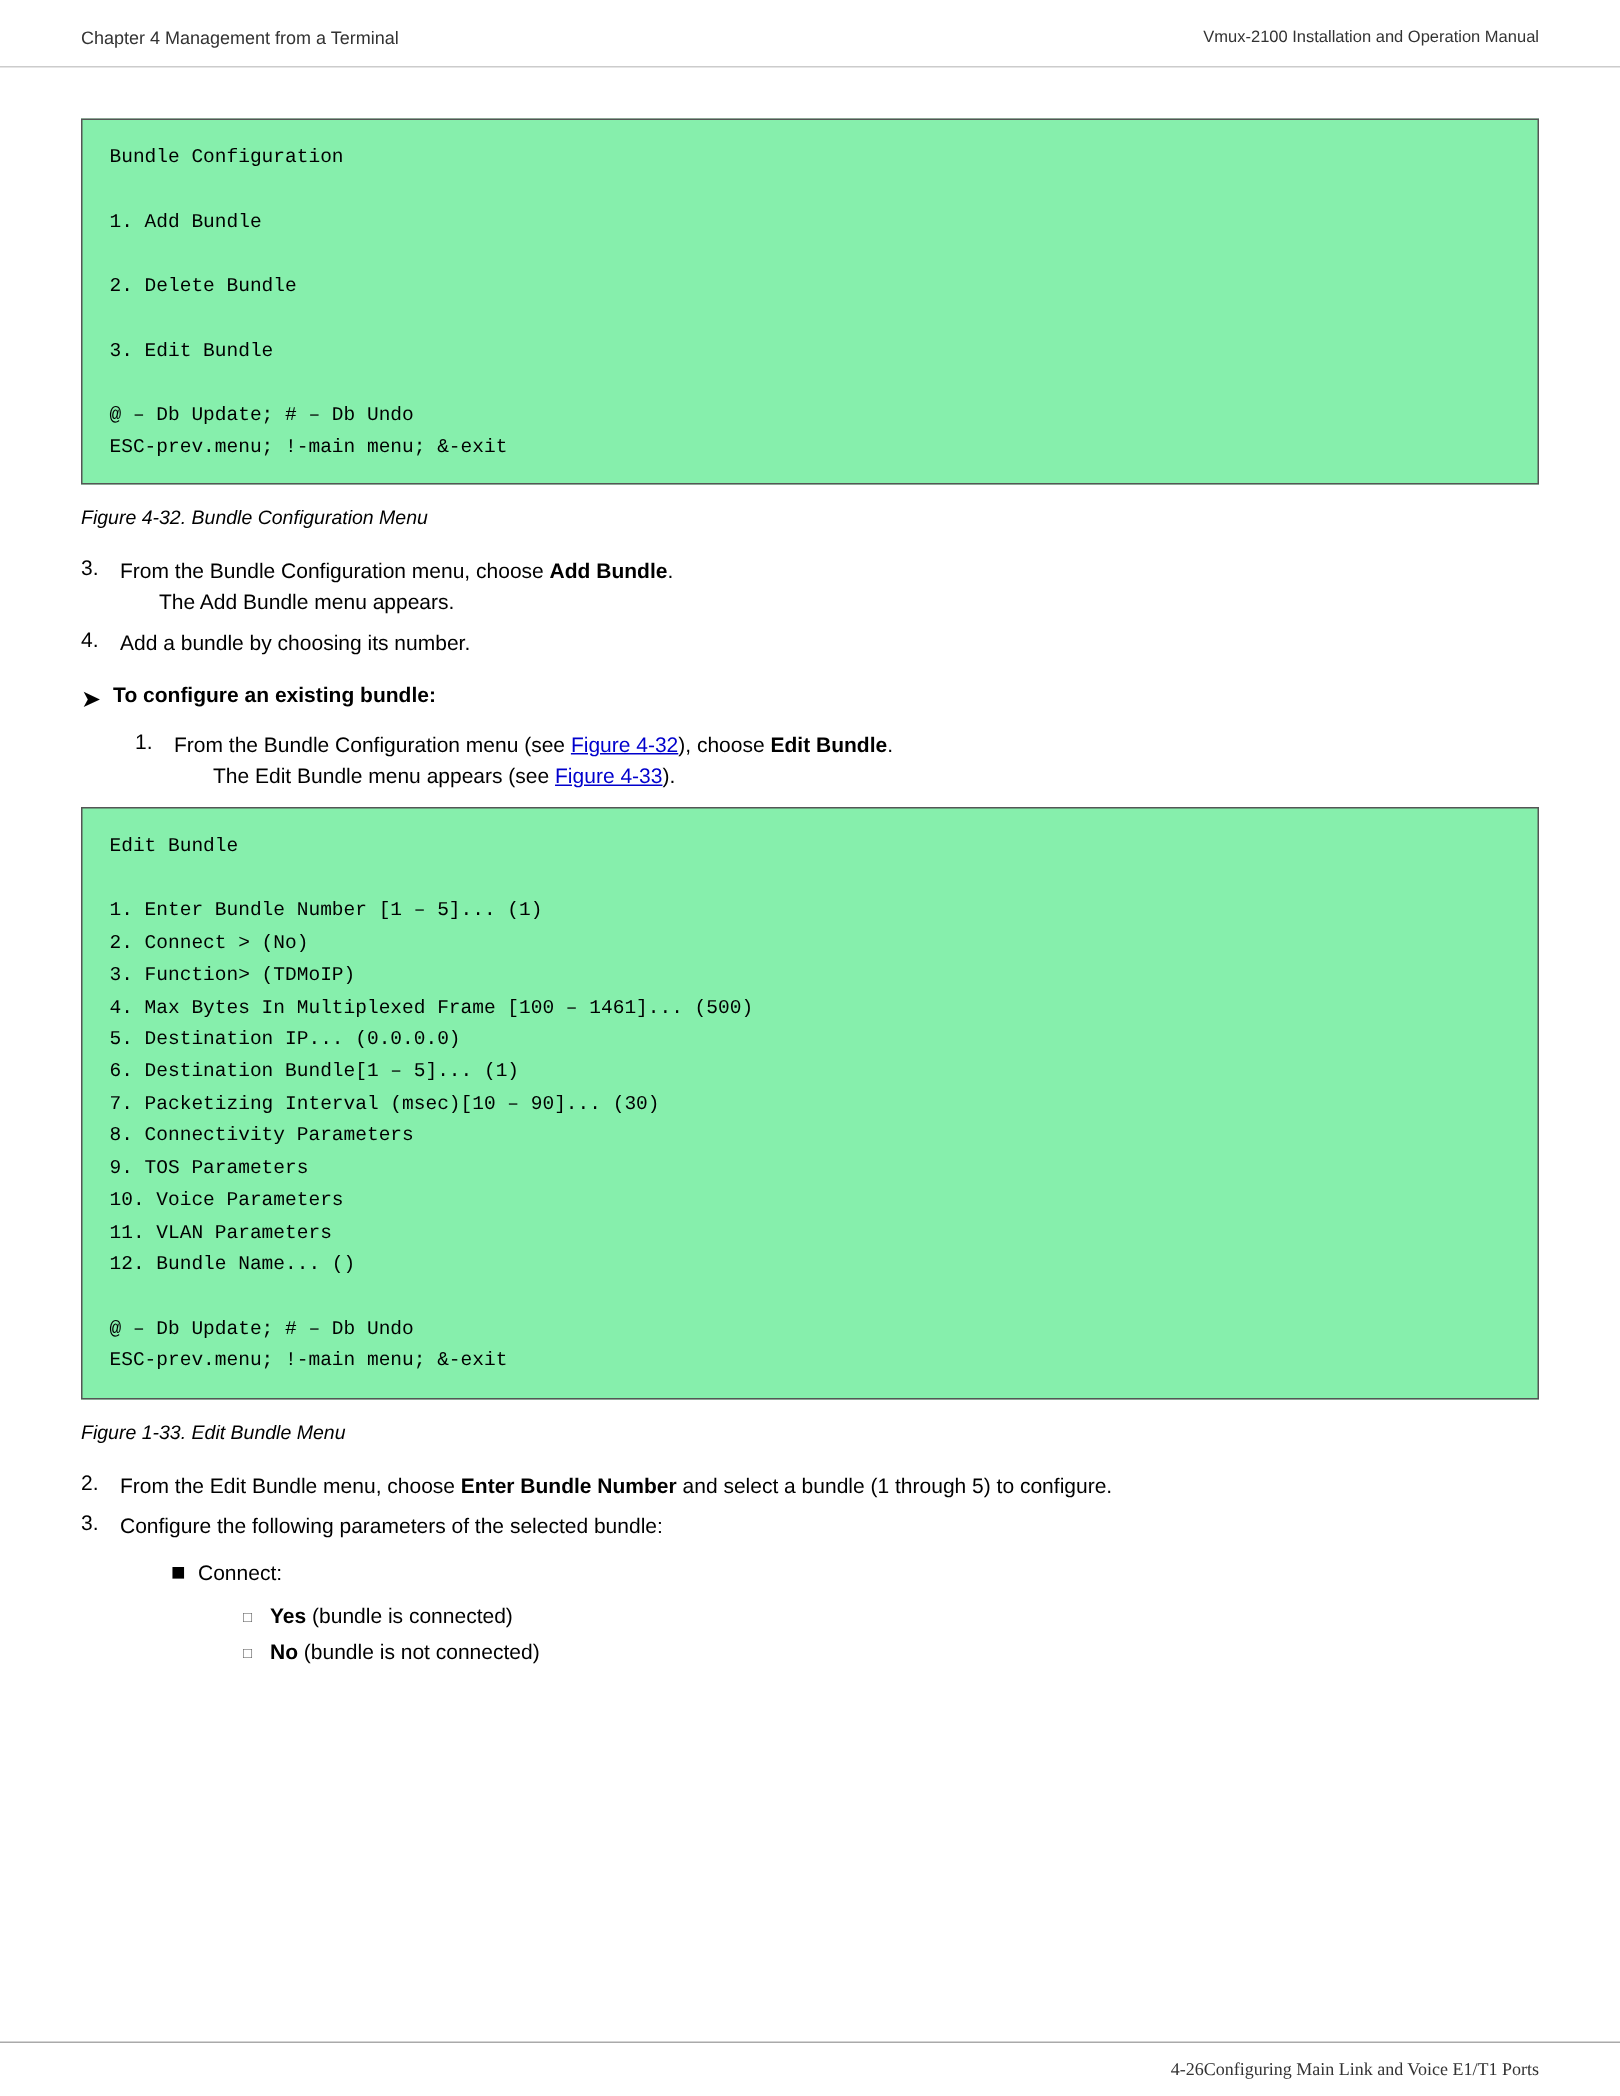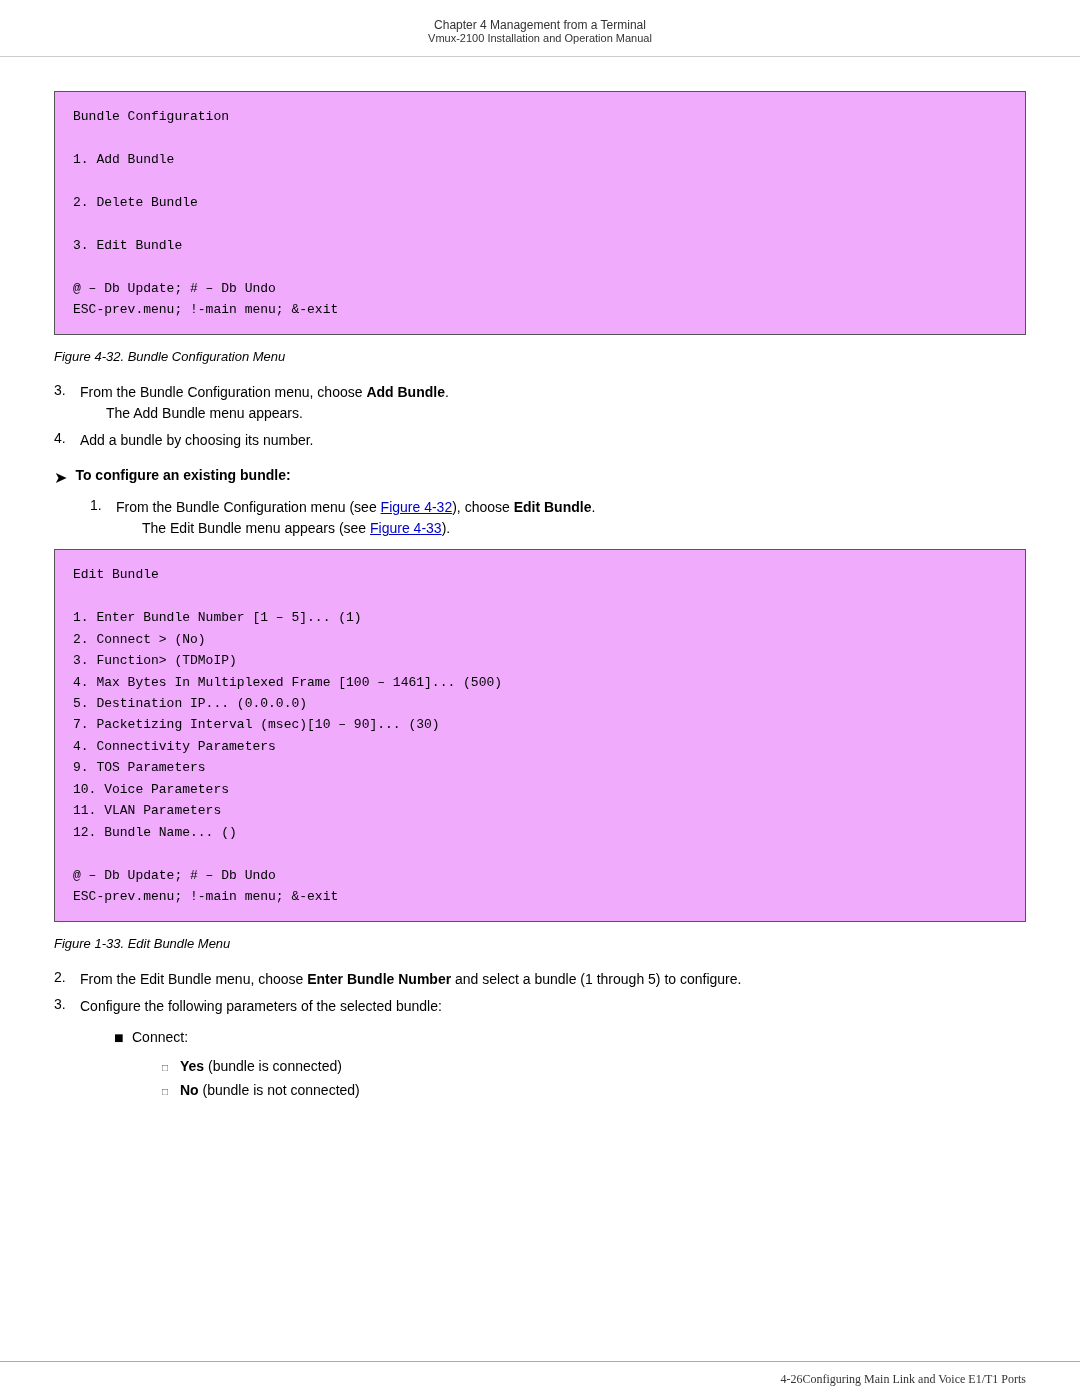--- a/index.html
+++ b/index.html
@@ -17,42 +17,41 @@
       color: #000000;
       position: relative;
     }
 
     .page-header {
       display: flex;
       justify-content: space-between;
       align-items: center;
       padding: 18px 54px 12px 54px;
       border-bottom: 1px solid #cccccc;
-      flex-direction: column;
     }
 
     .page-header-left {
       font-size: 12px;
       color: #333;
     }
 
     .page-header-right {
       font-size: 11px;
       color: #333;
     }
 
     .page-content {
       padding: 24px 54px 30px 54px;
     }
 
     .terminal-box {
       border: 1px solid #555555;
       padding: 14px 18px;
       margin: 10px 0 14px 0;
-      background: #f0abfc;
+      background: #86efac;
       font-family: 'Courier New', Courier, monospace;
       font-size: 13px;
       line-height: 1.65;
       color: #000;
     }
 
     .figure-caption {
       font-style: italic;
       font-size: 13px;
       margin: 6px 0 18px 0;
@@ -246,22 +245,23 @@
   </ul>
 
   <div class="terminal-box" id="terminal-box-2">
       <div>Edit Bundle</div>
       <div>&nbsp;</div>
       <div>1.   Enter Bundle Number [1 – 5]... (1)</div>
       <div>2.   Connect &gt;    (No)</div>
       <div>3.   Function&gt;    (TDMoIP)</div>
       <div>4.   Max Bytes In Multiplexed Frame   [100 – 1461]... (500)</div>
       <div>5.   Destination IP... (0.0.0.0)</div>
+      <div>6.   Destination Bundle[1 – 5]... (1)</div>
       <div>7.   Packetizing Interval (msec)[10 – 90]... (30)</div>
-      <div>4.   Connectivity Parameters</div>
+      <div>8.   Connectivity Parameters</div>
       <div>9.   TOS Parameters</div>
       <div>10. Voice Parameters</div>
       <div>11. VLAN Parameters</div>
       <div>12. Bundle Name... ()</div>
       <div>&nbsp;</div>
       <div>@ – Db Update; # – Db Undo</div>
       <div>ESC-prev.menu; !-main menu; &amp;-exit</div>
     </div>
 
   <div class="figure-caption">Figure 1-33.  Edit Bundle Menu</div>

